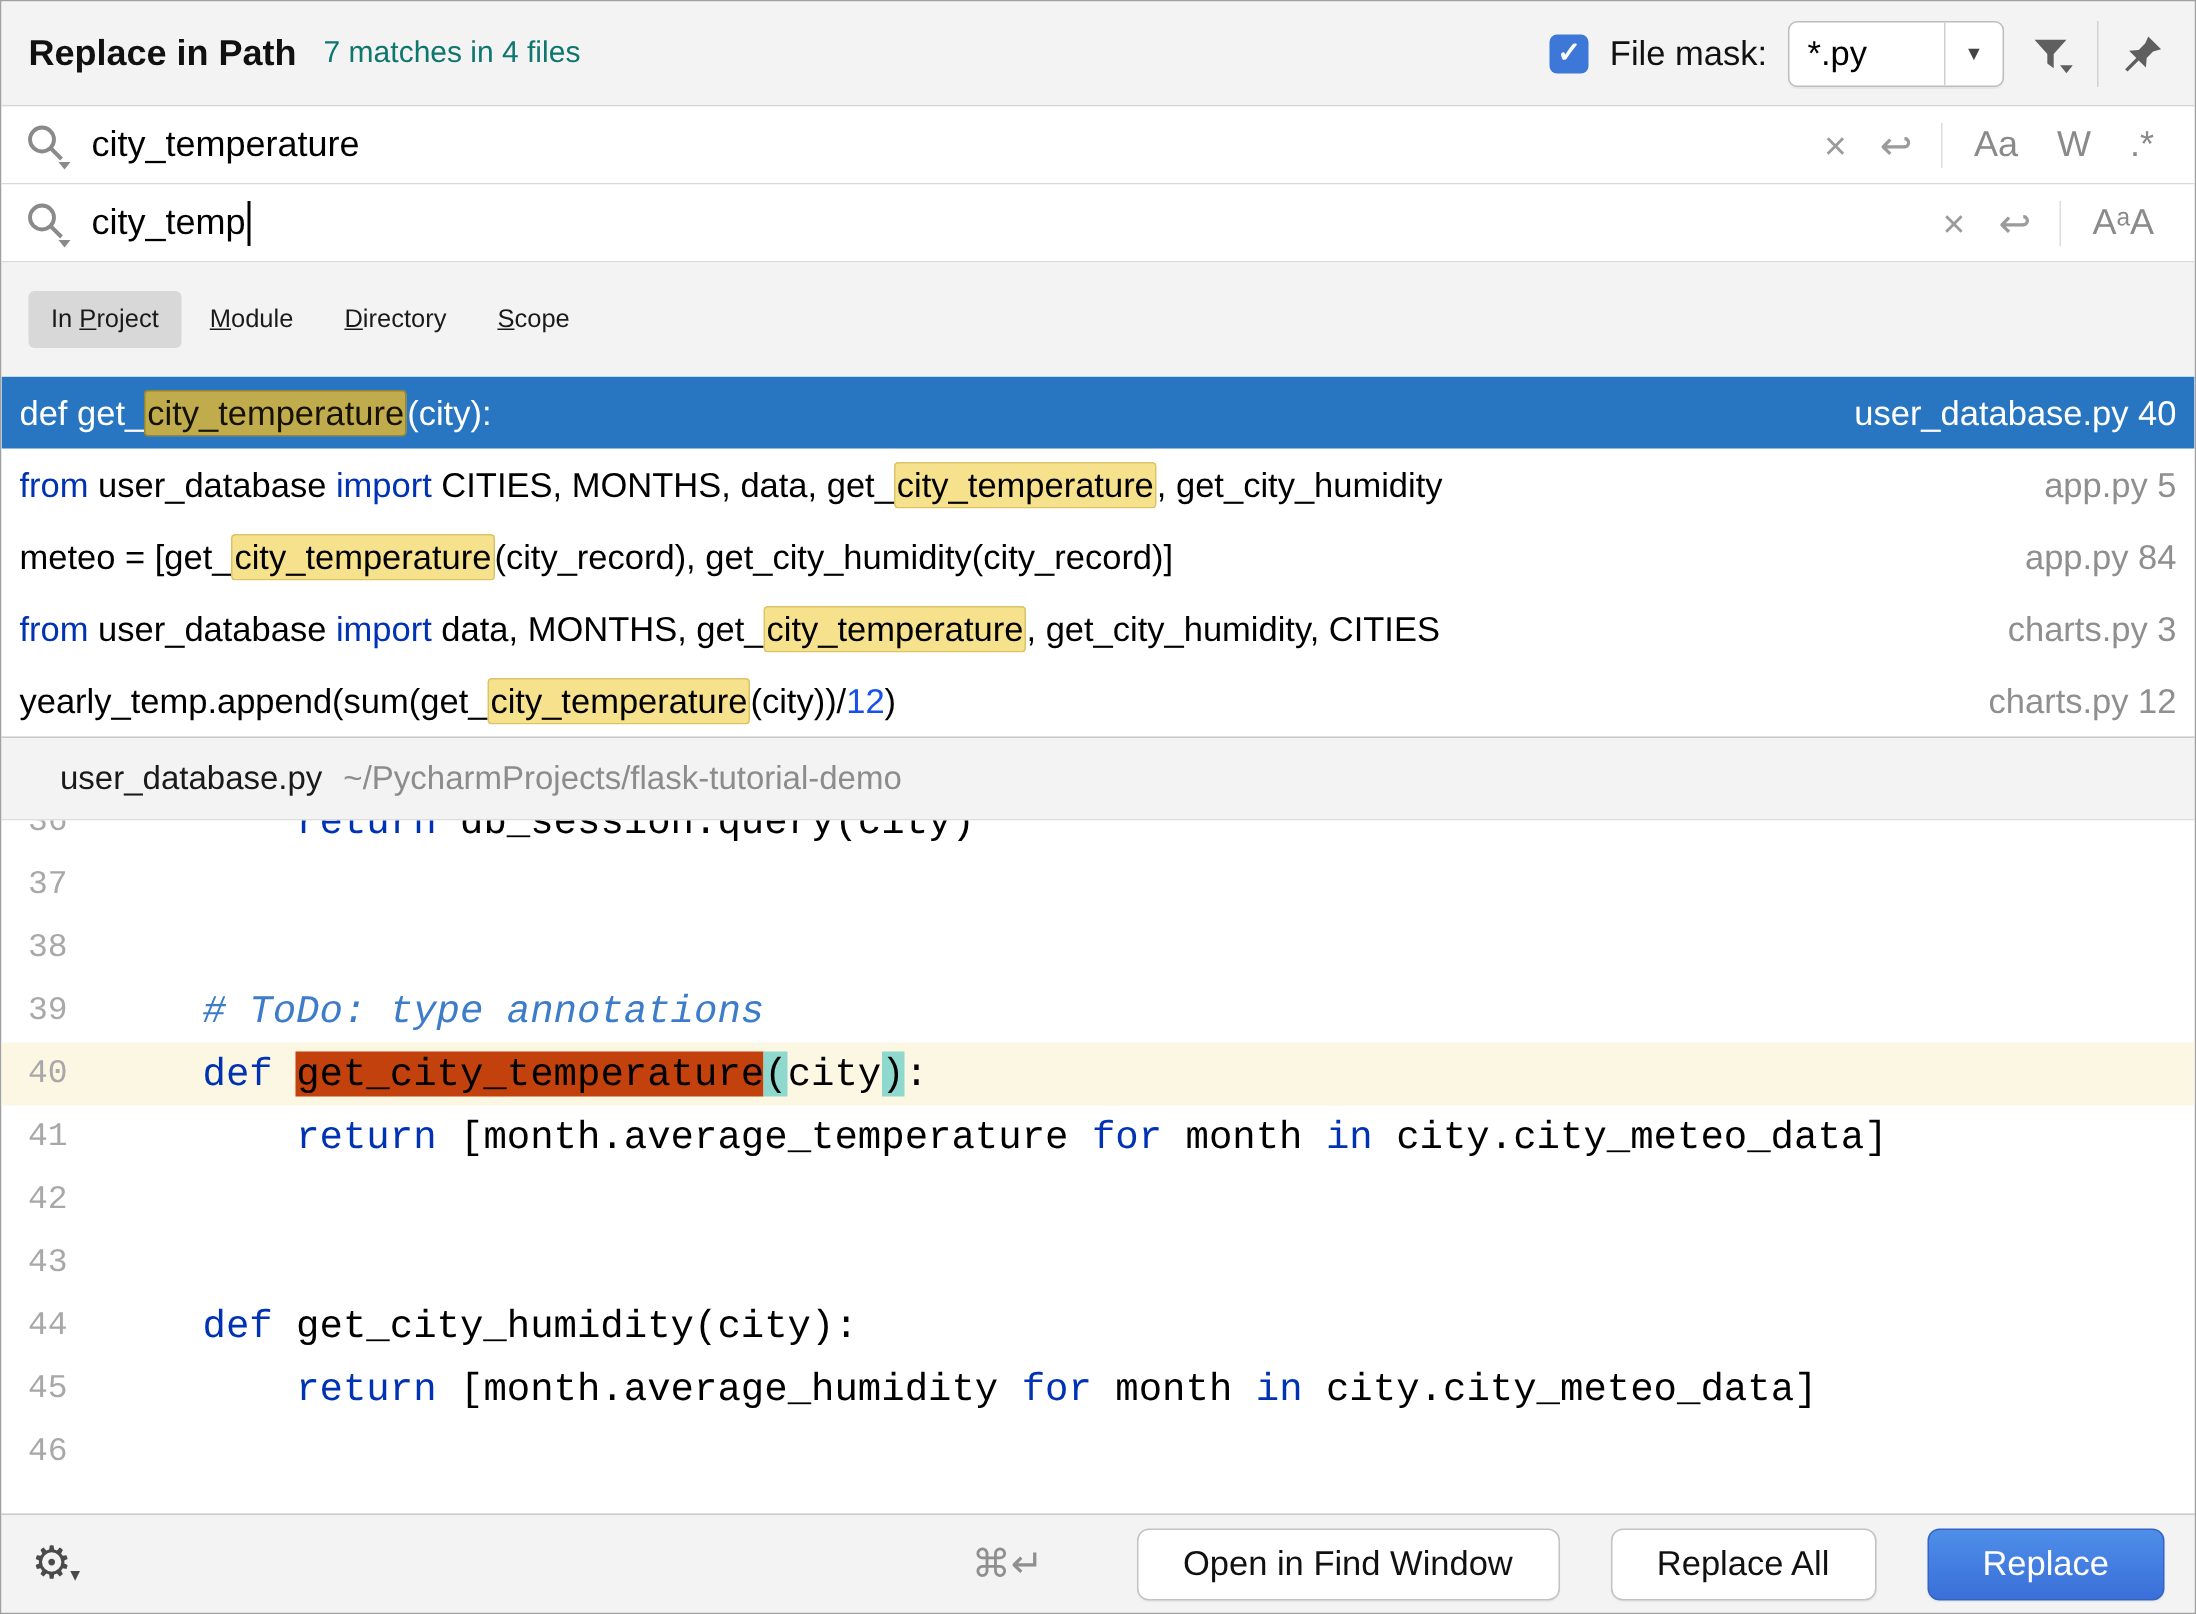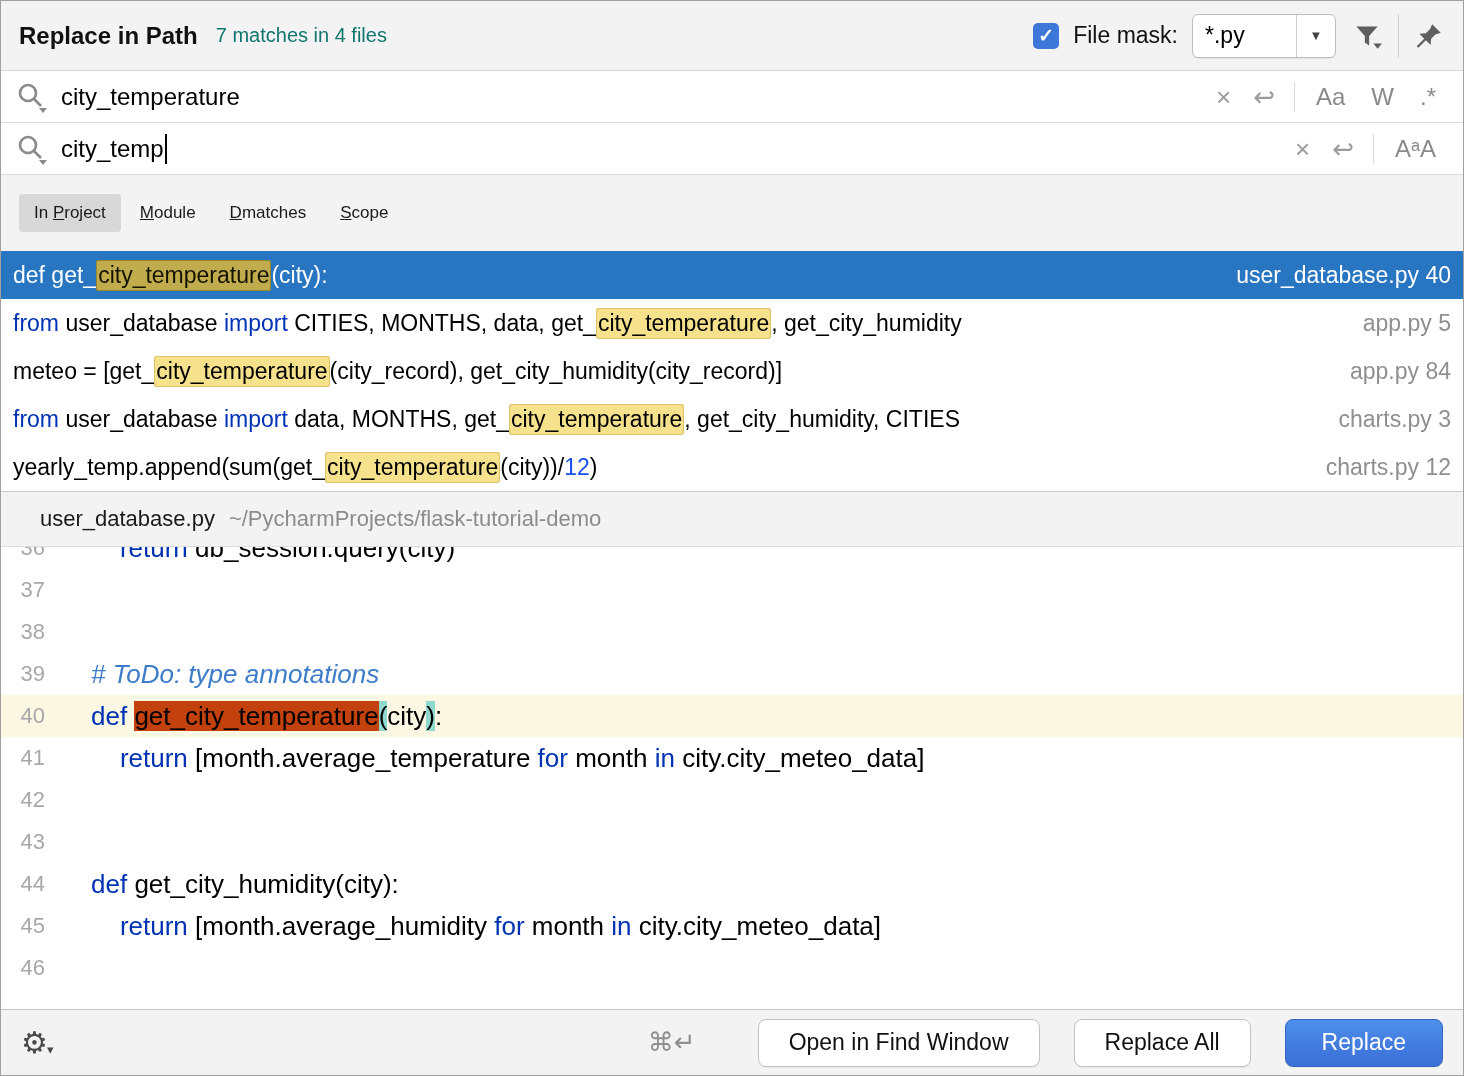--- a/index.html
+++ b/index.html
@@ -59,22 +59,22 @@
 
   
   .preview-header{flex:0 0 56px;background:#F3F3F3;border-top:1px solid #C9C9C9;
     border-bottom:1px solid #DDD;display:flex;align-items:center;padding:0 39px;box-sizing:border-box;}
   .pfile{font-size:22px;color:#1a1a1a;}
   .ppath{font-size:22px;color:#8C8C8C;margin-left:14px;}
 
   
   .code-wrap{flex:1;background:#fff;overflow:hidden;}
   .code-scroll{margin-top:-20px;}
-  .cline{display:flex;height:42px;line-height:42px;font-family:Liberation Sans, sans-serif;
-    font-size:26px;color:#000;}
+  .cline{display:flex;height:42px;line-height:42px;font-family:Liberation Mono, monospace;
+    font-size:26px;color:#000;gap:44px;}
   .cline.hl{background:#FBF7E3;}
   .gutter{flex:0 0 44px;text-align:right;color:#A8A8A8;font-size:22px;}
   .ccontent{padding-left:46px;}
   .ccontent span{white-space:pre;}
   .seg-comment{color:#3C7CC8;font-style:italic;}
   .seg-ident{background:#c2410c;}
   .seg-paren{background:#8FD8CE;}
 
   
   .footer{flex:0 0 66px;background:#F3F3F3;border-top:1px solid #C9C9C9;display:flex;
@@ -153,21 +153,21 @@
     </div>
     <span class="mini-icon">×</span>
     <span class="mini-icon">↩</span>
     <span class="vsep"></span>
     <span class="opt">AᵃA</span>
   </div>
 
   <div class="tabs" id="tabs">
       <div class="tab selected"><span>In </span><span class="mn">P</span><span>roject</span></div>
       <div class="tab"><span></span><span class="mn">M</span><span>odule</span></div>
-      <div class="tab"><span></span><span class="mn">D</span><span>matches</span></div>
+      <div class="tab"><span></span><span class="mn">D</span><span>irectory</span></div>
       <div class="tab"><span></span><span class="mn">S</span><span>cope</span></div>
     </div>
 
   <div class="results" id="results">
       <div class="row selected">
         <div class="row-text">
           <span>def get_</span>
           <span class="seg-match">city_temperature</span>
           <span>(city):</span>
         </div>

